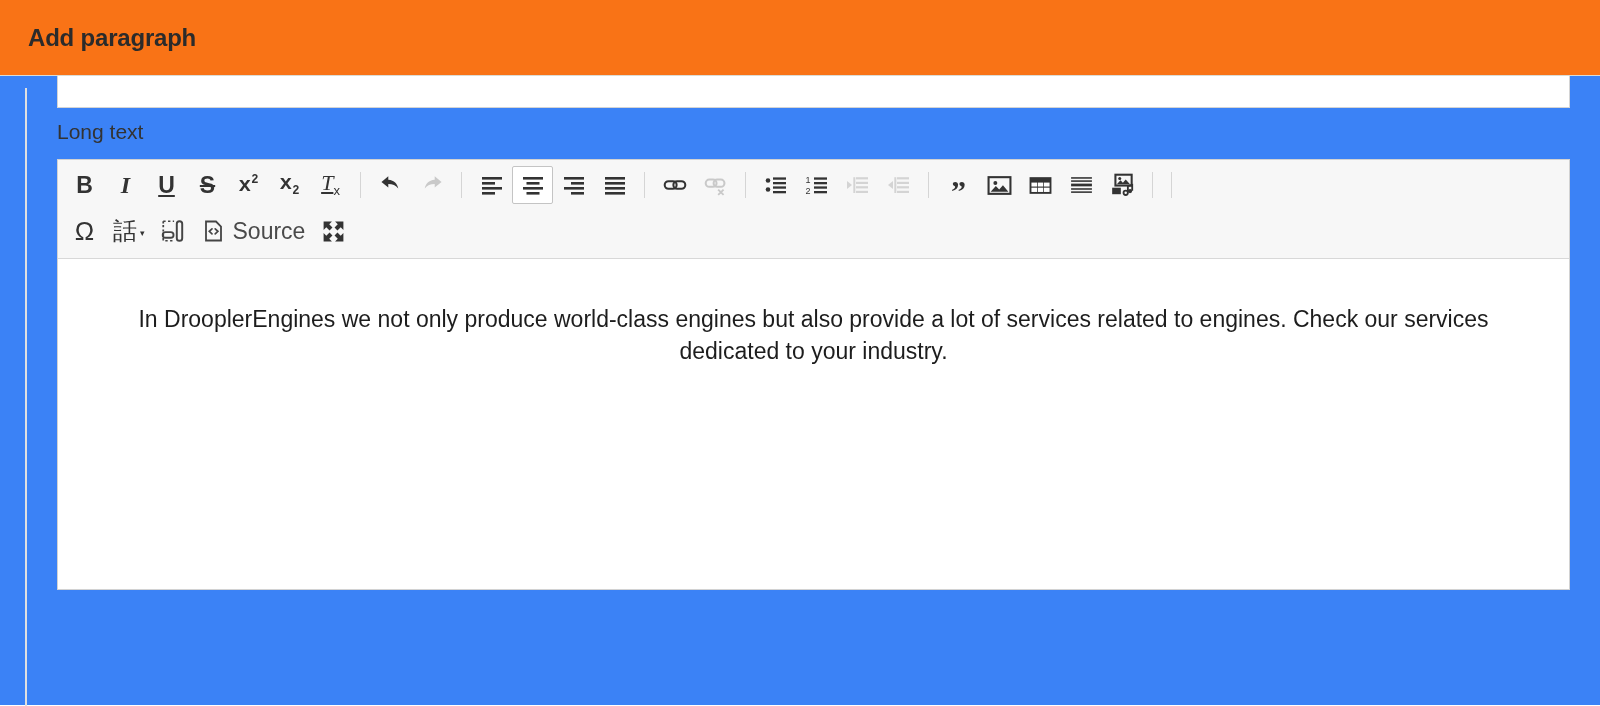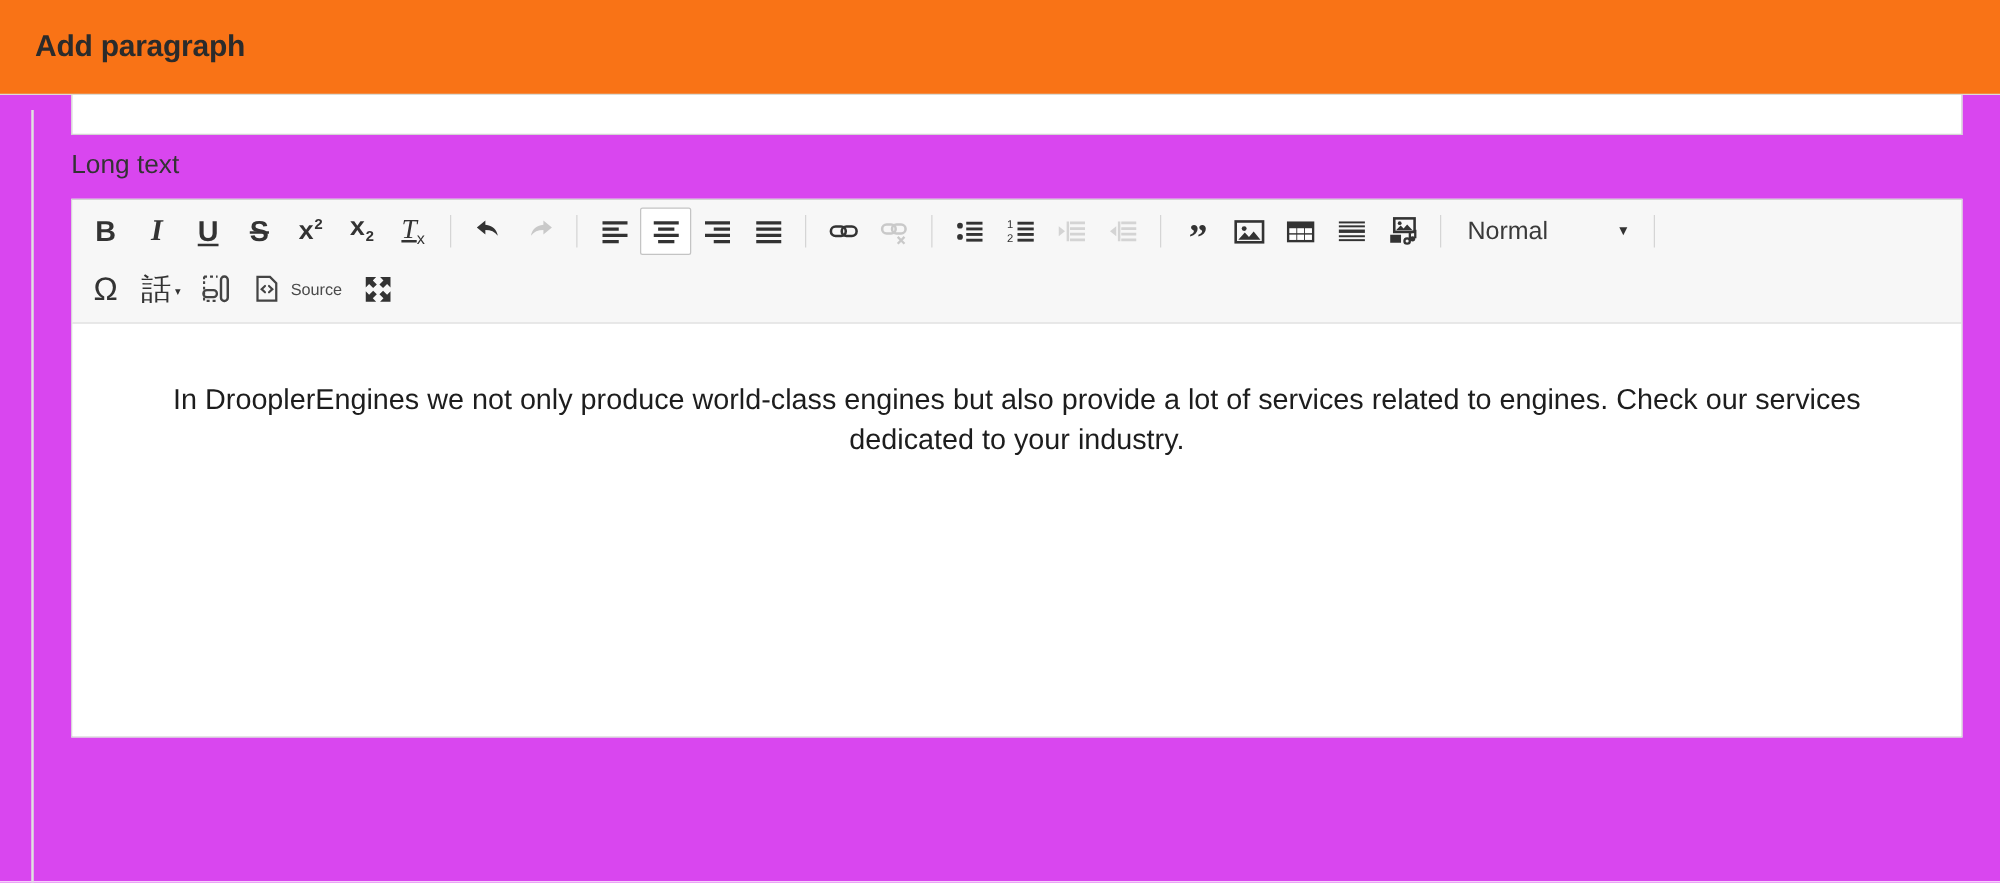--- a/index.html
+++ b/index.html
@@ -29,21 +29,21 @@
     font-size: 24px;
     font-weight: bold;
     color: #2b2b2b;
     letter-spacing: -0.2px;
   }
 
   
   .modal-body {
     position: relative;
     height: 629px;
-    background: #d946ef;
+    background: #3b82f6;
     box-sizing: border-box;
   }
 
   
   .paragraph-rail {
     position: absolute;
     left: 25px;
     top: 12px;
     bottom: -10px;
     width: 2px;
@@ -133,21 +133,21 @@
   .glyph-u { text-decoration: underline; font-size: 23px; font-weight: bold;}
   .glyph-s { text-decoration: line-through; font-size: 23px; font-weight: bold;}
   .glyph-sup { font-size: 21px; font-weight: bold; font-family: Liberation Mono, monospace; }
   .glyph-sup sup, .glyph-sup sub { font-size: 12px; font-weight: bold; }
   .glyph-tx { font-size: 22px; font-weight: normal; font-family: "Liberation Serif", serif; font-style: italic; text-decoration: underline;}
   .glyph-tx sub { font-size: 13px; font-style: normal; font-family: "Liberation Sans", sans-serif;}
   .glyph-omega { font-size: 26px; }
   .glyph-lang { font-size: 24px; font-family: "DejaVu Sans", sans-serif; }
   .glyph-quote { font-size: 30px; line-height: 0.5; position: relative; top: 5px; font-family: "Liberation Serif", serif; font-weight: bold;}
   .glyph-caret { font-size: 9px; margin-left: 3px; position: relative; top: 2px;}
-  .src-label { font-size: 13px; margin-left: 7px; color: #4a4a4a; }
+  .src-label { font-size: 23px; margin-left: 7px; color: #4a4a4a; }
 
   svg { display: block; }
 
   .heading-select {
     display: flex;
     align-items: center;
     justify-content: space-between;
     width: 152px;
     height: 38px;
     padding: 0 10px 0 12px;
@@ -395,24 +395,20 @@
                 <path d="M6.3 11.3l3.4-3.6 2.2 2.3 2.6-3 4 4.3z" fill="#333333"></path>
                 <path d="M2 14.5h8v6H2z" fill="#333333"></path>
                 <path d="M14.5 21.2a2 2 0 1 0 0-4 2 2 0 0 0 0 4zm2-2V13l4-1v5.2" fill="none" stroke="#333333" stroke-width="1.7"></path>
                 <circle cx="18.5" cy="17.6" r="2" fill="#333333"></circle>
               </svg>
             </span>
           </div>
 
           <div class="tb-sep"></div>
 
-          <div class="heading-select">
-            <span>Normal</span>
-            <span class="caret">▼</span>
-          </div>
 
           <div class="tb-sep"></div>
         </div>
 
         <div class="tb-row">
 
           <div class="tb-btn">
             <span class="glyph glyph-omega">Ω</span>
           </div>
 

